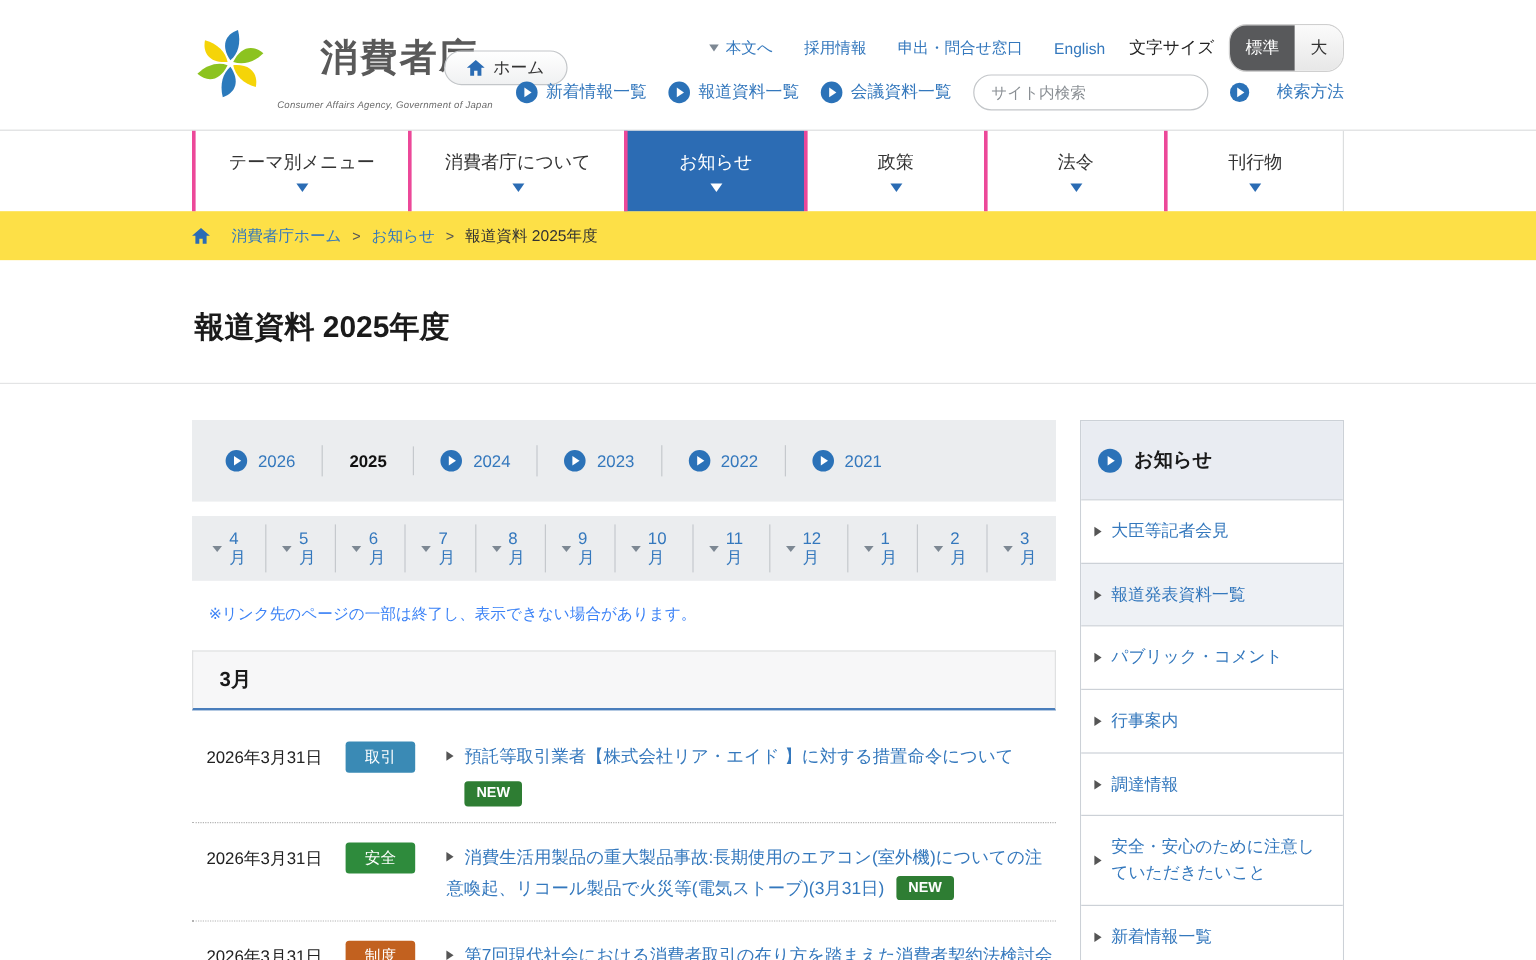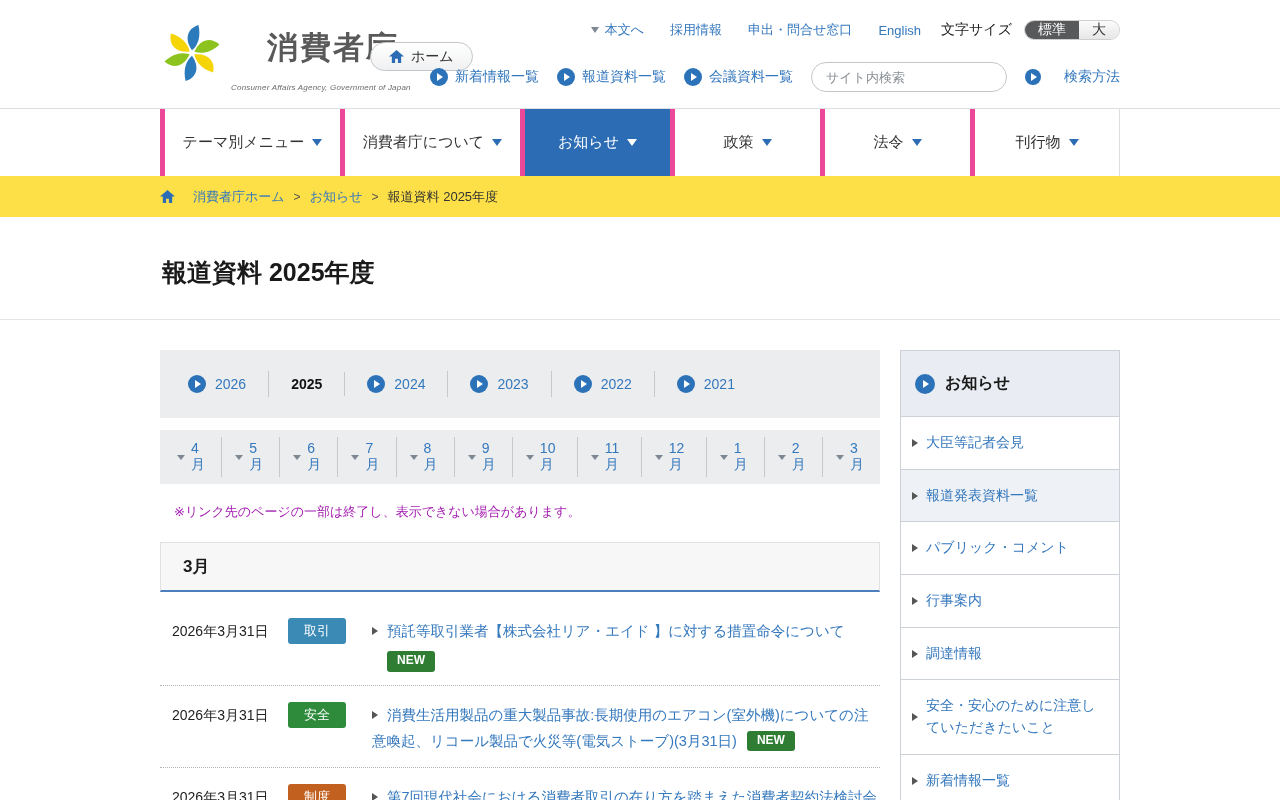--- a/index.html
+++ b/index.html
@@ -20,21 +20,21 @@
     border:1px solid #c3c6c9; border-radius:15px; background:linear-gradient(#ffffff,#f0f1f2);
     display:flex; align-items:center; gap:7px; font-size:14px; color:#333; cursor:pointer; }
 
   .util-row1 { position:absolute; right:0; top:20px; display:flex; align-items:center; gap:20px; }
   .util-link { display:flex; align-items:center; gap:6px; font-size:13px; color:#3478bd; }
   .tri-r { width:0; height:0; border-top:4px solid transparent; border-bottom:4px solid transparent;
     border-left:6px solid #7d8893; display:inline-block; }
   .tri-d { width:0; height:0; border-left:4px solid transparent; border-right:4px solid transparent;
     border-top:6px solid #7d8893; display:inline-block; }
   .fontsize-label { font-size:14px; color:#222; }
-  .size-toggle { display:flex; border:1px solid #cfcfcf; border-radius:15px; overflow:hidden; height:20px; }
+  .size-toggle { display:flex; border:1px solid #cfcfcf; border-radius:15px; overflow:hidden; height:40px; }
   .size-opt { display:flex; align-items:center; padding:0 13px; font-size:14px; color:#333;
     background:linear-gradient(#fbfbfb,#e7e7e7); cursor:pointer; }
   .size-opt.active { background:#58595b; color:#fff; }
 
   .util-row2 { position:absolute; right:0; top:62px; display:flex; align-items:center; gap:18px; }
   .cicon { width:18px; height:18px; border-radius:50%; background:#2b72b8; flex:0 0 auto;
     display:inline-flex; align-items:center; justify-content:center; }
   .cicon::after { content:""; width:0; height:0; border-top:4px solid transparent;
     border-bottom:4px solid transparent; border-left:6px solid #fff; margin-left:2px; }
   .quick-link { display:flex; align-items:center; gap:7px; font-size:14px; color:#3478bd; }
@@ -42,21 +42,21 @@
     border:1px solid #c3c6c9; border-radius:15px; background:#fff; overflow:hidden; }
   .search-box input { border:none; outline:none; flex:1; padding:0 4px 0 14px; font-size:13px;
     color:#333; font-family:inherit; background:transparent; }
   .search-box input::placeholder { color:#8a8f94; }
   .search-btn { width:52px; border:none; border-left:1px solid #c3c6c9; cursor:pointer;
     background:linear-gradient(#fdfdfd,#e9eaeb); font-size:13px; font-weight:bold; color:#222; font-family:inherit; }
 
   
   .global-nav { border-top:1px solid #dcdedf; height:68px; background:#fff; }
   .nav-row { display:flex; height:100%; }
-  .nav-item { border-left:5px solid #ec4899; display:flex; flex-direction:row;
+  .nav-item { border-left:3px solid #ec4899; display:flex; flex-direction:column;
     align-items:center; justify-content:center; gap:8px; cursor:pointer; }
   .nav-item:last-child { border-right:1px solid #dcdedf; }
   .nav-item .nav-label { font-size:15px; color:#333; }
   .nav-item .tri-d { border-top-color:#2b6cb4; border-left-width:5px; border-right-width:5px; border-top-width:7px; }
   .nav-item.active { background:#2c6cb4; }
   .nav-item.active .nav-label { color:#fff; }
   .nav-item.active .tri-d { border-top-color:#fff; }
   .nav-item.w180 { width:180px; } .nav-item.w150 { width:150px; }
 
   
@@ -86,21 +86,21 @@
 
   
   .month-links { background:#ebedef; height:54px; display:flex; align-items:center;
     margin-top:12px; padding-left:4px; }
   .month-link { display:flex; align-items:center; gap:6px; padding:3px 13px;
     border-right:1px solid #c5c9cd; cursor:pointer; }
   .month-link:last-child { border-right:none; }
   .month-link .tri-d { border-top-width:5px; border-left-width:4px; border-right-width:4px; }
   .month-label { font-size:14px; color:#3478bd; }
 
-  .note { font-size:13px; color:#a21caf; margin:19px 0 0 14px; }
+  .note { font-size:13px; color:#3b82f6; margin:19px 0 0 14px; }
 
   .month-heading { margin-top:21px; background:#f7f7f8; border:1px solid #e0e1e2;
     border-bottom:2px solid #4a7ebc; padding:0 0 0 22px; height:50px; line-height:47px;
     font-size:17px; font-weight:bold; color:#1a1a1a; }
 
   
   .news-list { list-style:none; margin-top:10px; }
   .news-row { display:flex; align-items:flex-start; padding:16px 0 13px 12px;
     border-bottom:1px dotted #b3b3b3; }
   .news-date { width:112px; flex:0 0 auto; font-size:14px; color:#222; line-height:26px; }

